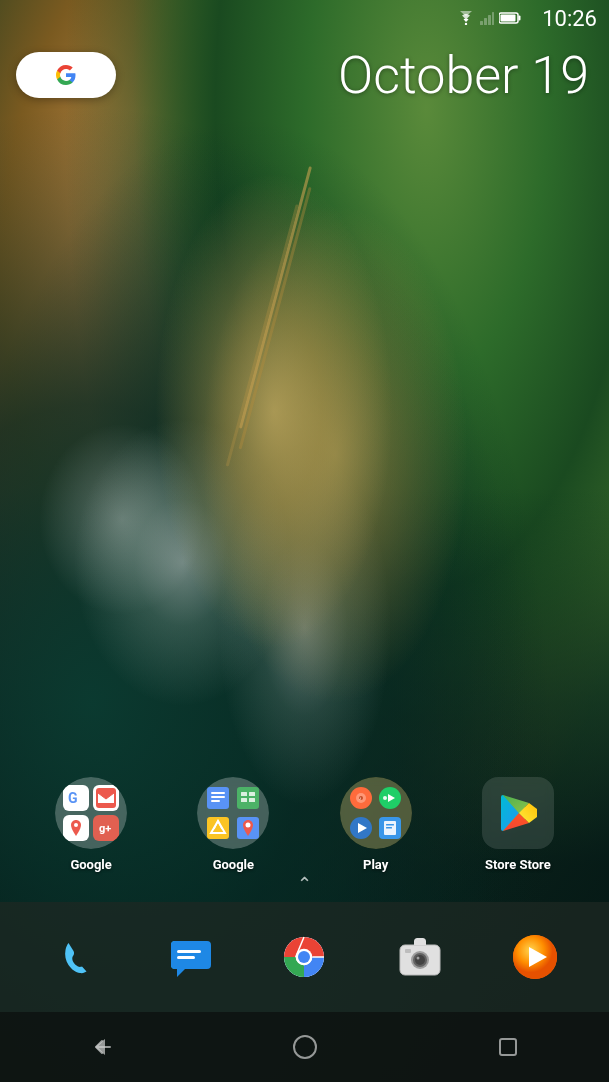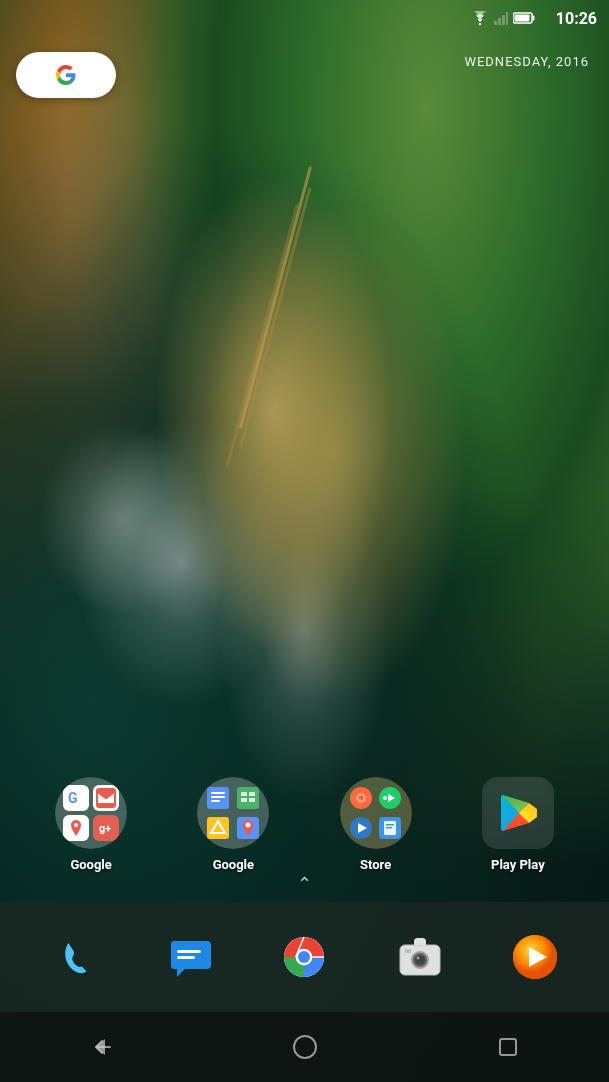--- a/index.html
+++ b/index.html
@@ -282,37 +282,37 @@
       <rect x="4" y="7" width="3" height="7" fill="rgba(255,255,255,0.3)" rx="0.5"></rect>
       <rect x="8" y="4" width="3" height="10" fill="rgba(255,255,255,0.3)" rx="0.5"></rect>
       <rect x="12" y="1" width="2" height="13" fill="rgba(255,255,255,0.3)" rx="0.5"></rect>
     </svg>
 
     <svg width="22" height="12" viewBox="0 0 22 12">
       <rect x="0" y="1" width="19" height="10" rx="2" fill="none" stroke="white" stroke-width="1.5"></rect>
       <rect x="19.5" y="3.5" width="2" height="5" rx="1" fill="white"></rect>
       <rect x="1.5" y="2.5" width="15" height="7" rx="1" fill="white"></rect>
     </svg>
-    <span id="time" style="color:white;font-size:16px;font-weight:700;margin-left:16px;">10:26</span>
+    <span id="time" style="color:white;font-size:22px;font-weight:400;margin-left:16px;">10:26</span>
   </div>
 </div>
 
 <div id="google-search">
   <svg width="36" height="36" viewBox="0 0 36 36">
     <circle cx="18" cy="18" r="18" fill="white"></circle>
 
     <path d="M27.5 18.2c0-.7-.06-1.4-.17-2H18v3.8h5.35a4.57 4.57 0 01-1.98 3v2.5h3.2c1.87-1.72 2.93-4.25 2.93-7.3z" fill="#4285F4"></path>
     <path d="M18 28c2.7 0 4.96-.9 6.62-2.43l-3.2-2.5c-.9.6-2.04.96-3.42.96-2.63 0-4.86-1.78-5.66-4.17H9.1v2.57A10 10 0 0018 28z" fill="#34A853"></path>
     <path d="M12.34 19.86A5.99 5.99 0 0112 18c0-.65.1-1.28.34-1.86v-2.57H9.1A10 10 0 008 18c0 1.62.38 3.14 1.1 4.43l3.24-2.57z" fill="#FBBC05"></path>
     <path d="M18 12c1.48 0 2.8.5 3.85 1.5l2.88-2.88C22.96 9.05 20.7 8 18 8a10 10 0 00-8.9 5.57l3.24 2.57C13.14 13.78 15.37 12 18 12z" fill="#EA4335"></path>
   </svg>
 </div>
 
 <div id="date-widget">
-  <div id="date-weekday-year">WEDNESDAY, 2016</div>
+  <div id="date-month-day">October 19</div>
 </div>
 
 <div id="app-folders">
 
   <div class="folder-item">
     <div class="folder-icon">
 
       <div class="mini-icon" style="background:#fff;">
         <svg width="20" height="20" viewBox="0 0 20 20">
           <text x="2" y="15" font-size="14" font-weight="bold" fill="#4285F4">G</text>
@@ -416,21 +416,21 @@
 
       <div class="mini-icon">
         <svg width="22" height="22" viewBox="0 0 22 22">
           <rect width="22" height="22" rx="4" fill="#1E88E5"></rect>
           <rect x="5" y="4" width="12" height="14" rx="1" fill="white" opacity="0.9"></rect>
           <rect x="7" y="7" width="8" height="1.5" rx="0.5" fill="#1E88E5"></rect>
           <rect x="7" y="10" width="6" height="1.5" rx="0.5" fill="#1E88E5"></rect>
         </svg>
       </div>
     </div>
-    <span class="folder-label">Store</span>
+    <span class="folder-label">Play</span>
   </div>
 
   <div class="folder-item">
     <div class="standalone-icon" style="background:rgba(255,255,255,0.12);border-radius:16px;">
       <svg width="50" height="50" viewBox="0 0 50 50">
 
         <defs>
           <linearGradient id="ps1" x1="0" y1="0" x2="1" y2="1">
             <stop offset="0%" stop-color="#00BCD4"></stop>
             <stop offset="100%" stop-color="#2196F3"></stop>
@@ -452,21 +452,21 @@
         <path d="M12 8 L38 25 L12 42 Z" fill="url(#ps2)" opacity="0"></path>
 
         <path d="M10 7L10 43L42 25Z" fill="url(#ps2)"></path>
 
         <path d="M10 7L26 25L10 43 Q8 43 8 41V9Q8 7 10 7Z" fill="url(#ps1)"></path>
         <path d="M10 7L26 25L36 15Z" fill="url(#ps2)"></path>
         <path d="M10 43L26 25L36 35Z" fill="url(#ps3)"></path>
         <path d="M36 15L26 25L36 35L44 29V21Z" fill="url(#ps4)"></path>
       </svg>
     </div>
-    <span class="folder-label">Play Play</span>
+    <span class="folder-label">Store Store</span>
   </div>
 
 </div>
 
 <div id="up-arrow">⌃</div>
 
 <div id="dock">
 
   <div class="dock-icon">
     <svg width="46" height="46" viewBox="0 0 46 46">

